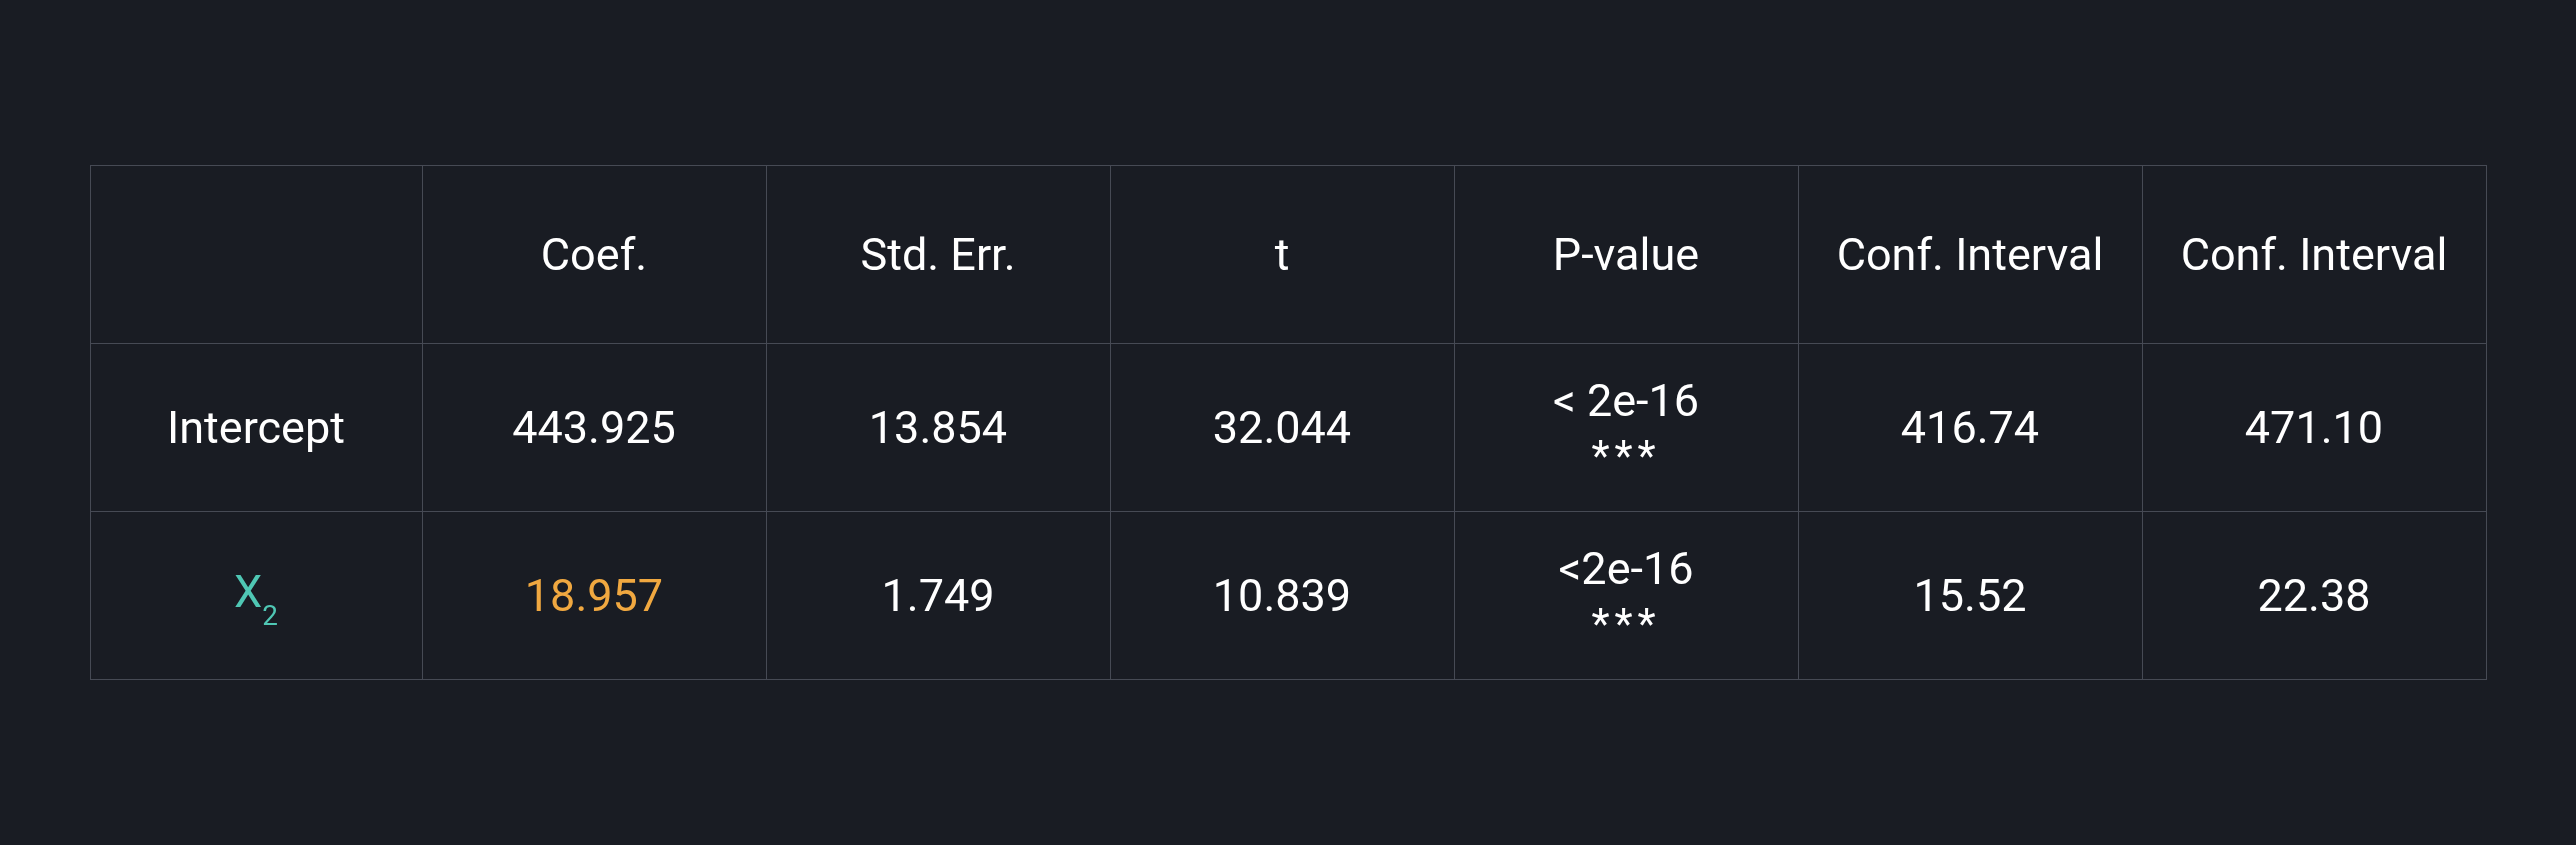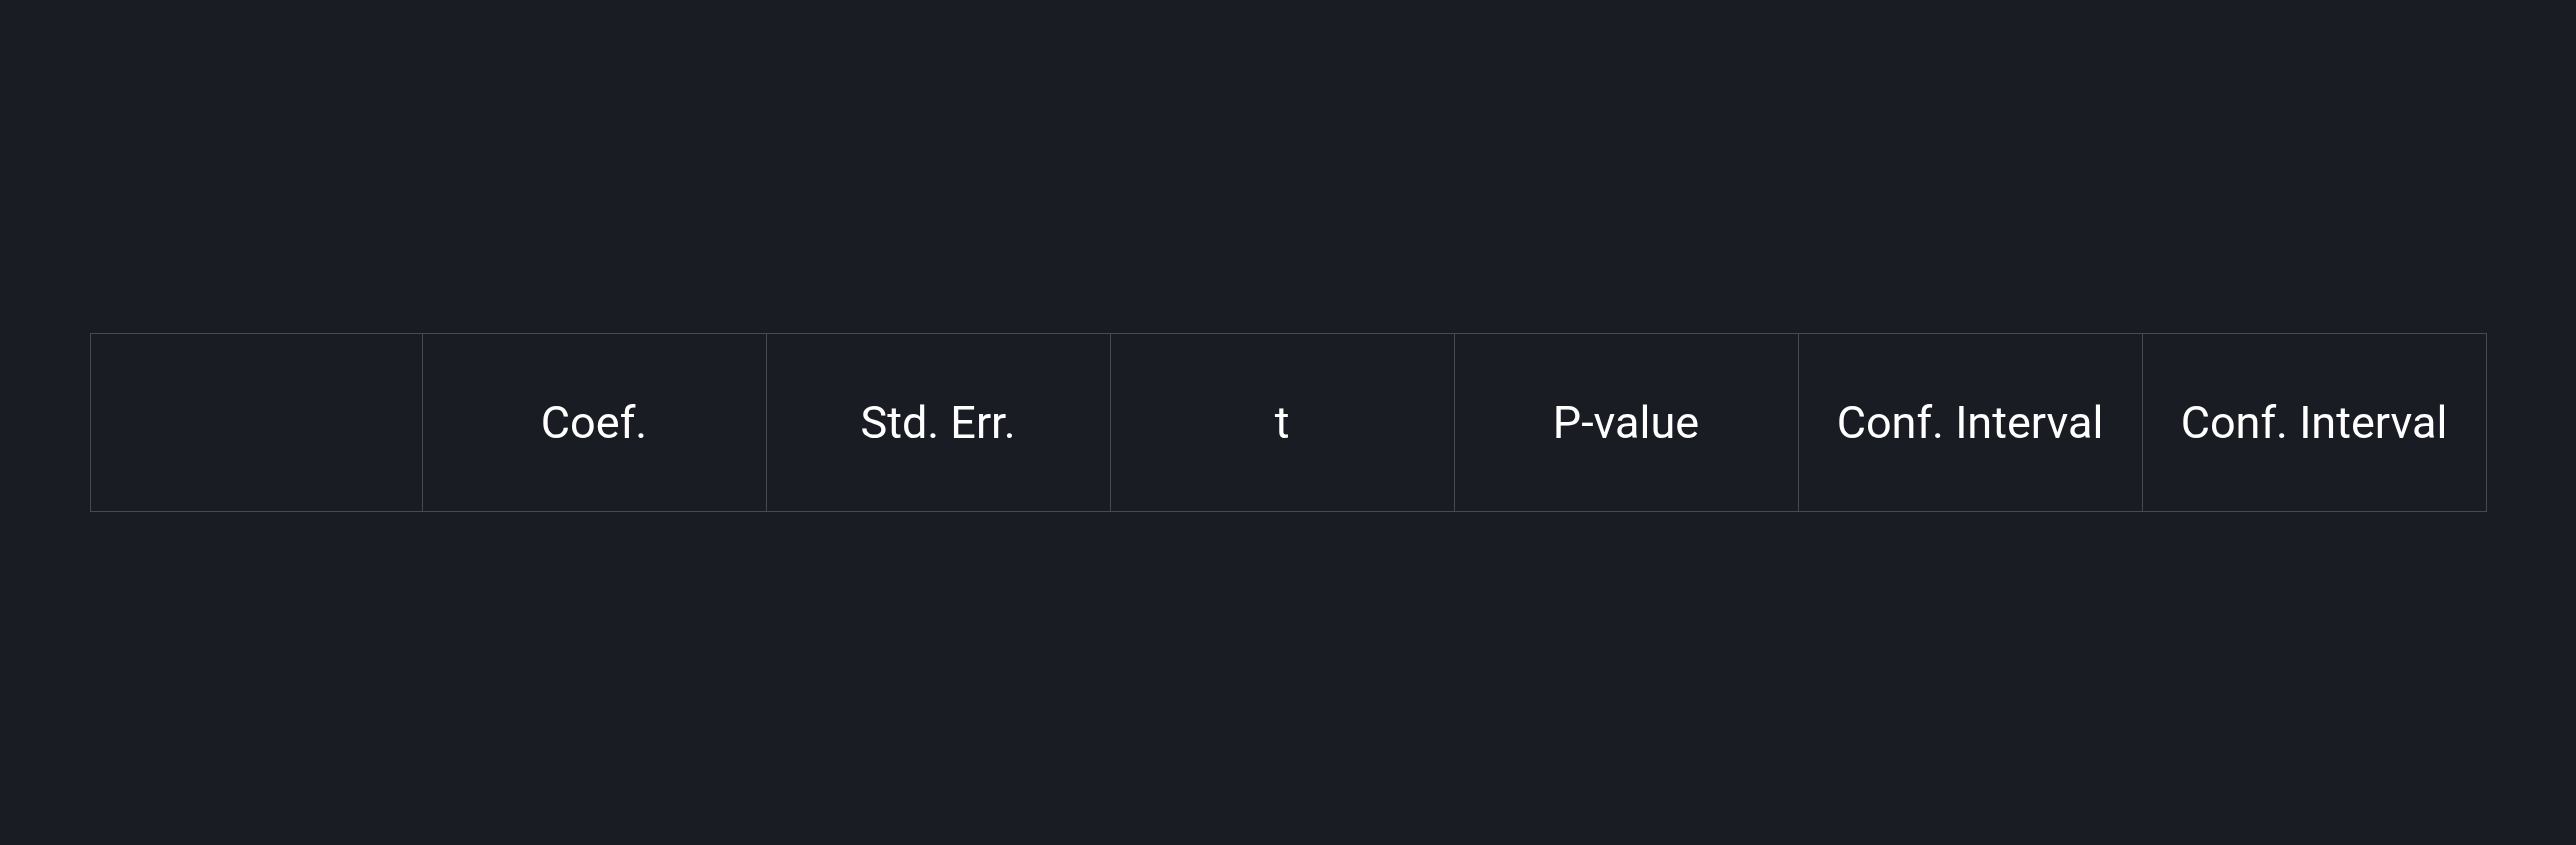--- a/index.html
+++ b/index.html
@@ -73,18 +73,44 @@
         <th class="rowhead-empty"></th>
         <th>Coef.</th>
         <th>Std. Err.</th>
         <th>t</th>
         <th>P-value</th>
         <th>Conf. Interval</th>
         <th>Conf. Interval</th>
       </tr>
     </thead>
     <tbody>
+      <tr>
+        <td class="rowhead">Intercept</td>
+        <td>443.925</td>
+        <td>13.854</td>
+        <td>32.044</td>
+        <td>
+          <span class="pcell-line">&lt; 2e-16</span>
+          <span class="pcell-stars">***</span>
+        </td>
+        <td>416.74</td>
+        <td>471.10</td>
+      </tr>
 
 
+      <tr>
+        <td class="rowhead rowhead-teal">
+          <span>X</span><sub>2</sub>
+        </td>
+        <td class="coef-orange">18.957</td>
+        <td>1.749</td>
+        <td>10.839</td>
+        <td>
+          <span class="pcell-line">&lt;2e-16</span>
+          <span class="pcell-stars">***</span>
+        </td>
+        <td>15.52</td>
+        <td>22.38</td>
+      </tr>
     </tbody>
   </table>
 </div>
 
 
 </body></html>

